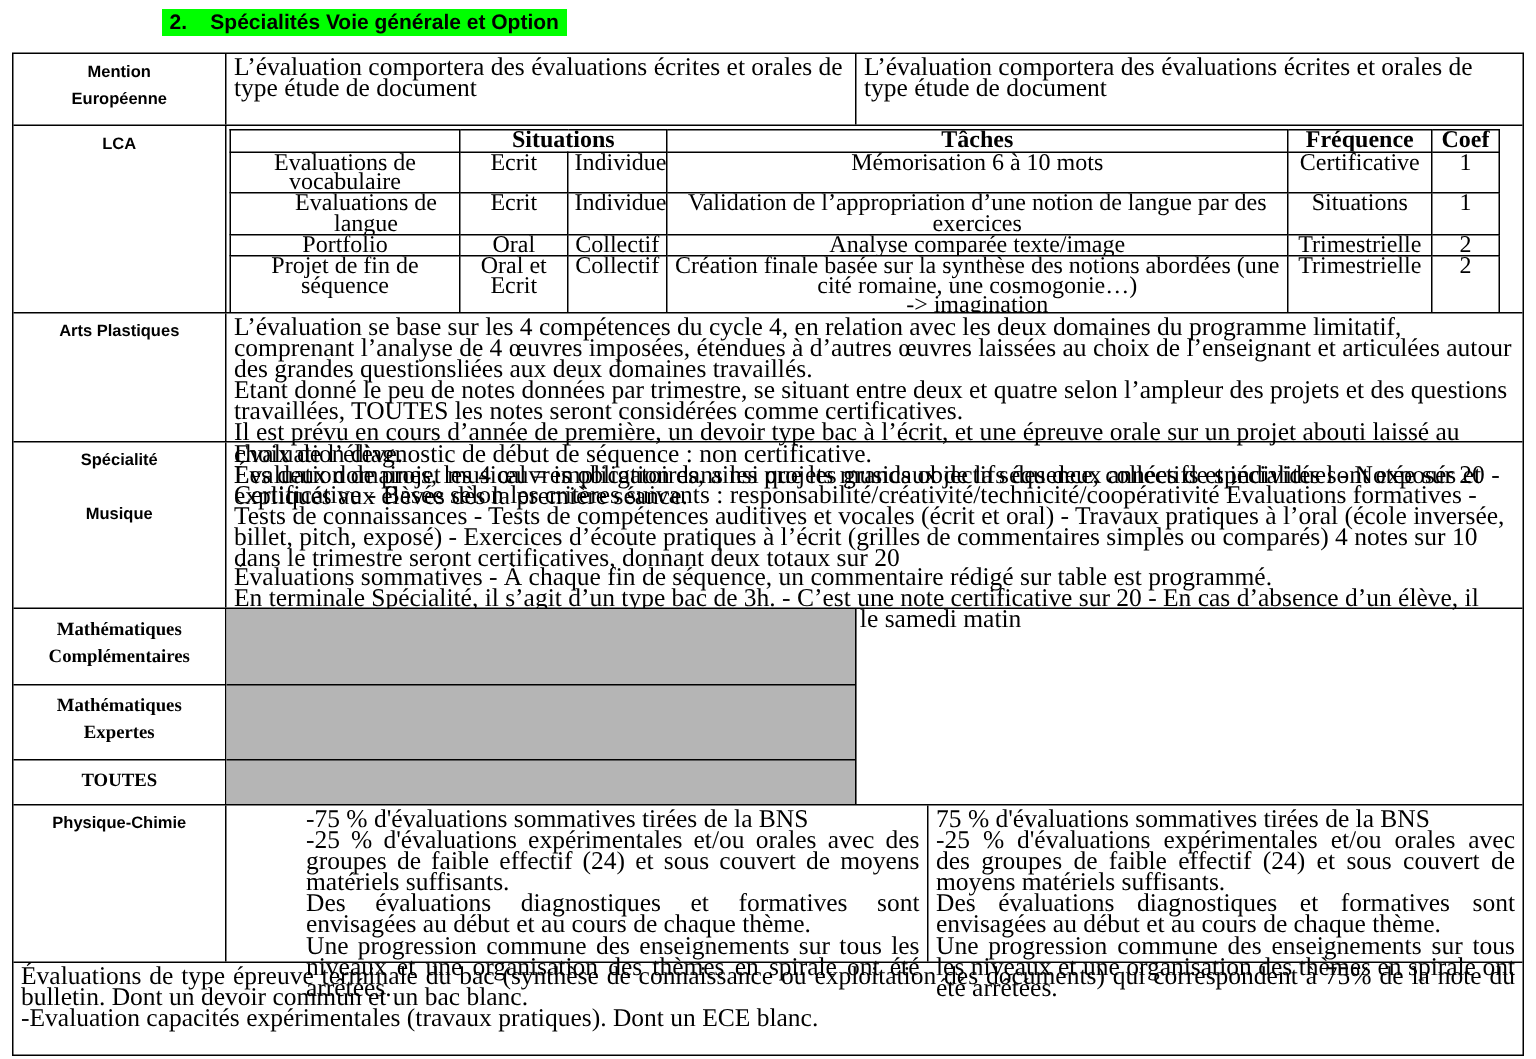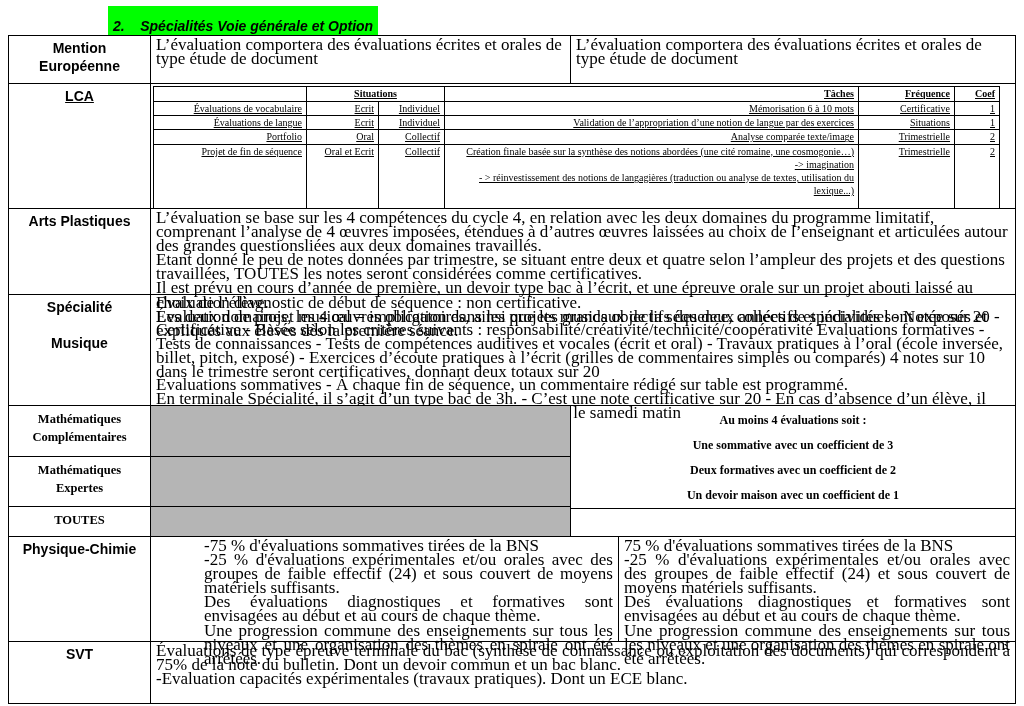--- a/index.html
+++ b/index.html
@@ -1,44 +1,44 @@
 <!DOCTYPE html>
 <html><head>
 <meta charset="utf-8">
 <style>
   html,body { margin:0; padding:0; background:#ffffff; }
   .page { position:relative; width:1024px; height:706px; background:#fff; color:#000;
           font-family:"Liberation Serif", serif; overflow:hidden; }
   .title { position:absolute; left:108px; top:6px; background:#00ff00;
            font-family:"Liberation Sans", sans-serif; font-weight:bold; font-size:14px;
-           white-space:pre; padding:12px 5px 2px 5px;font-style:italic; }
+           white-space:pre; padding:0 5px 2px 5px; }
   .maintable { position:absolute; left:8px; top:35px; width:1008px; height:669px;
                border:1px solid #000; box-sizing:border-box; display:flex; flex-direction:column; }
   .row { display:flex; box-sizing:border-box; border-top:1px solid #000; }
   .row:first-child { border-top:none; }
   .label-cell { width:142px; flex:none; border-right:1px solid #000; box-sizing:border-box;
-                font-family:"Liberation Sans", sans-serif; font-weight:bold; font-size:14px;
+                font-family:"Liberation Sans", sans-serif; font-weight:bold; font-size:11px;
                 line-height:18px; text-align:center; padding-top:3px; white-space:pre-line; }
   .content { flex:1; box-sizing:border-box; min-width:0; }
   .split { display:flex; }
   .half-left { width:420px; flex:none; border-right:1px solid #000; box-sizing:border-box; }
   .half-right { flex:1; min-width:0; }
   .cell-text { padding:2px 5px 0 5px; font-size:17px; line-height:14.1px; white-space:pre-line; }
   .just { text-align:justify; }
   .r1 { height:47px; }
-  .r2 { height:125px;text-decoration:underline; }  .r2 .content { overflow:hidden; }
+  .r2 { height:125px; }  .r2 .content { overflow:hidden; }
   .r3 { height:86px; }   .r3 .cell-text { line-height:14.1px; }
   .r4 { height:111px; }  .r4 .cell-text { line-height:13.7px; padding-top:1px; }
   .r8 { height:105px;gap:48px; }
   .r9 { flex:1; }
   
   .lca-table { border-collapse:collapse; table-layout:fixed; width:846px; margin:2px 0 0 2px;
-               font-size:10px; }
+               font-size:16px; }
   .lca-table td, .lca-table th { border:1px solid #000; padding:0 4px; vertical-align:top;
-               line-height:13.2px; font-weight:normal; text-align:right; overflow:hidden; }
+               line-height:13.2px; font-weight:normal; text-align:center; overflow:hidden; }
   .lca-table th { font-weight:bold; }
   .lca-table .c-sit { text-align:center; }
   .lca-table .hrow th { height:14px; }
   .lca-table .drow td { height:13px; }
   .lca-table .tall td { height:64px; }
   .indent { padding-left:32px !important; }
   .pre { white-space:pre-line; }
   
   .math-block { height:131px; }
   .math-labels { width:142px; flex:none; border-right:1px solid #000; box-sizing:border-box;
@@ -169,27 +169,20 @@
 Complémentaires</div>
         <div class="mlabel mc2">Mathématiques
 Expertes</div>
         <div class="mlabel mc3">TOUTES</div>
       </div>
       <div class="math-gray">
         <div class="g1"></div>
         <div class="g2"></div>
         <div class="g3"></div>
       </div>
-      <div class="math-right">
-        <div class="math-right-text">Au moins 4 évaluations soit :
-Une sommative avec un coefficient de 3
-Deux formatives avec un coefficient de 2
-Un devoir maison avec un coefficient de 1</div>
-        <div class="dgemc-right"></div>
-      </div>
     </div>
 
     <div class="row r8">
       <div class="label-cell">Physique-Chimie</div>
       <div class="content split">
         <div class="half-left">
           <div class="cell-text just">-75 % d'évaluations sommatives tirées de la BNS
 -25 % d'évaluations expérimentales et/ou orales avec des groupes de faible effectif (24) et sous couvert de moyens matériels suffisants.
 Des évaluations diagnostiques et formatives sont envisagées au début et au cours de chaque thème.
 Une progression commune des enseignements sur tous les niveaux et une organisation des thèmes en spirale ont été arrêtées.</div>
@@ -197,21 +190,20 @@
         <div class="half-right">
           <div class="cell-text just">75 % d'évaluations sommatives tirées de la BNS
 -25 % d'évaluations expérimentales et/ou orales avec des groupes de faible effectif (24) et sous couvert de moyens matériels suffisants.
 Des évaluations diagnostiques et formatives sont envisagées au début et au cours de chaque thème.
 Une progression commune des enseignements sur tous les niveaux et une organisation des thèmes en spirale ont été arrêtées.</div>
         </div>
       </div>
     </div>
 
     <div class="row r9">
-      <div class="label-cell">SVT</div>
       <div class="content split">
         <div class="half-right">
           <div class="cell-text just">Évaluations de type épreuve terminale du bac (synthèse de connaissance ou exploitation des documents) qui correspondent à 75% de la note du bulletin. Dont un devoir commun et un bac blanc.
 -Evaluation capacités expérimentales (travaux pratiques). Dont un ECE blanc.</div>
         </div>
       </div>
     </div>
 
   </div>
 </div>

